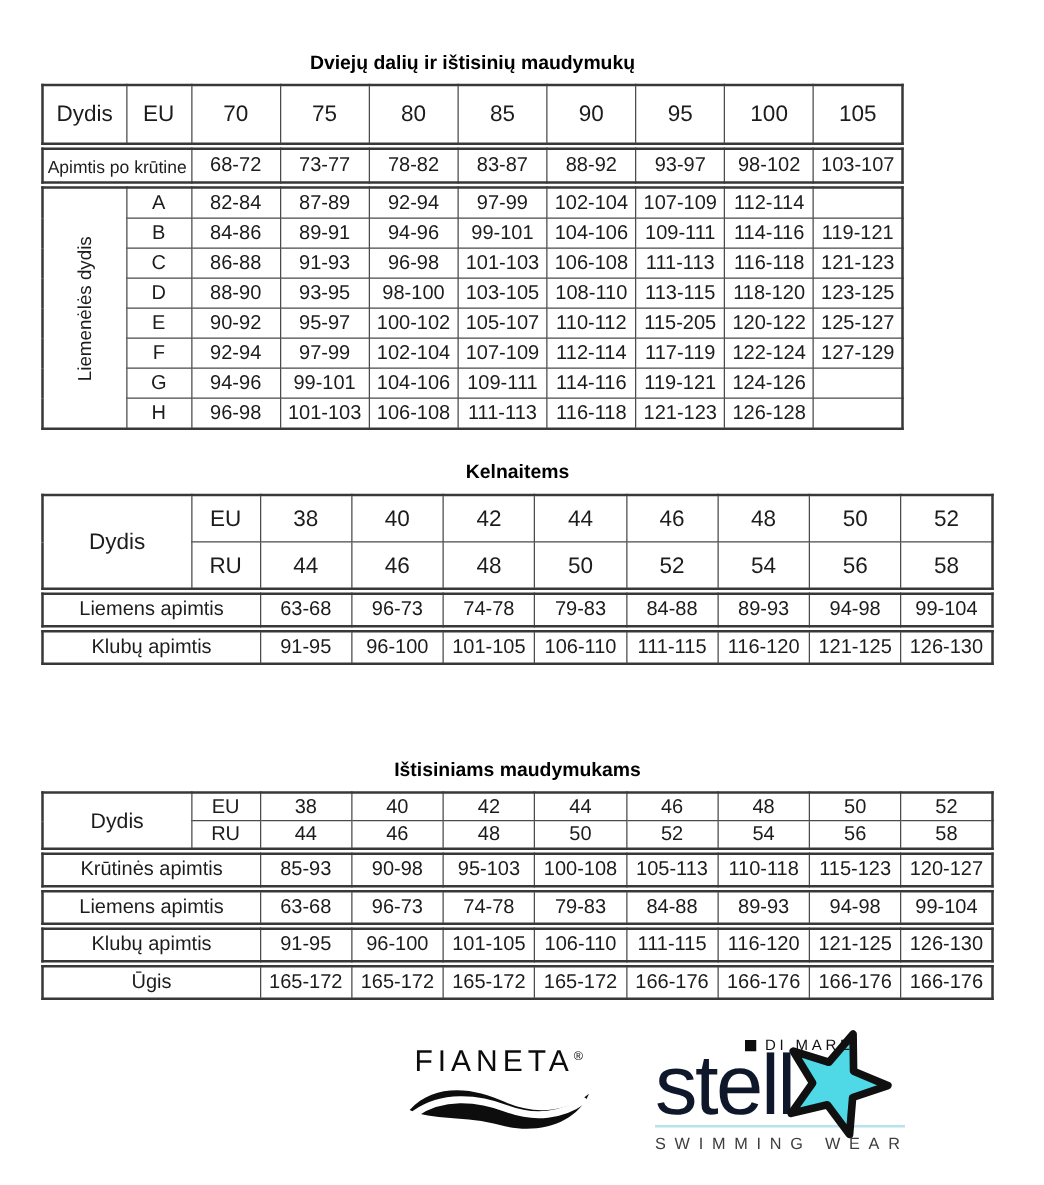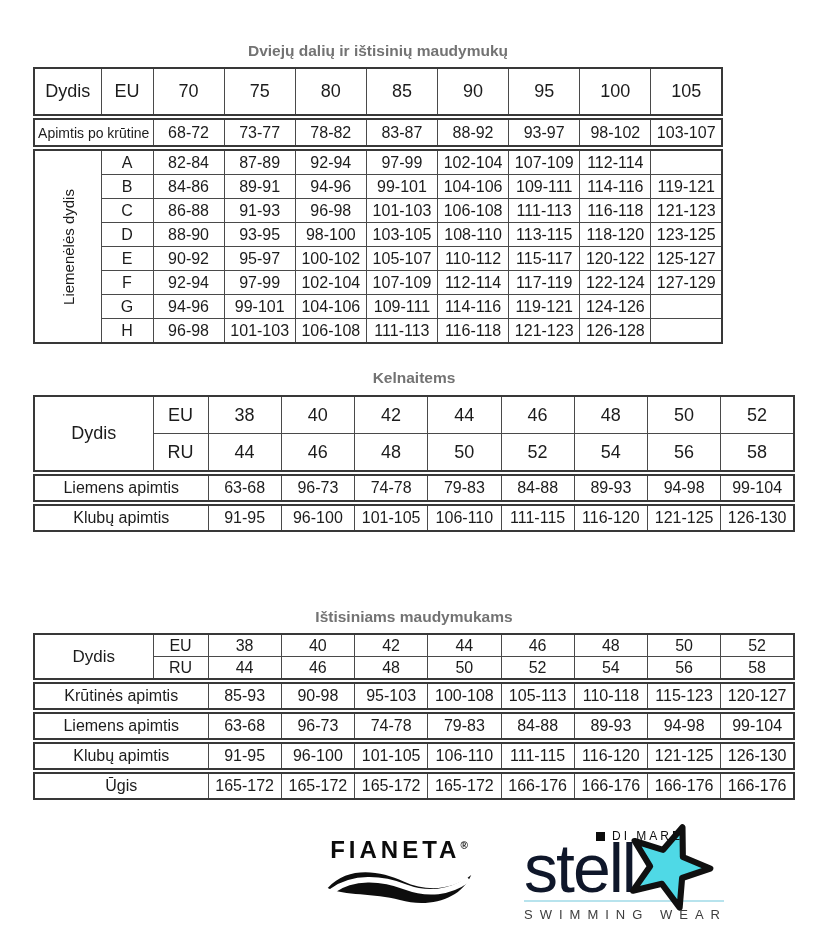--- a/index.html
+++ b/index.html
@@ -1,19 +1,19 @@
 <!DOCTYPE html>
 <html><head>
 <meta charset="utf-8">
 <style>
   html, body { margin:0; padding:0; background:#ffffff; }
   body { font-family:"Liberation Sans", sans-serif; color:#1c1c1c; }
   .sheet { width:835px; height:948px; background:#fff; padding-top:42px; box-sizing:border-box; overflow:hidden; }
 
-  .tbl-title { font-weight:700; font-size:15.5px; color:#737373; text-align:center; }
+  .tbl-title { font-weight:700; font-size:15.5px; color:#000000; text-align:center; }
   .t1w { width:690px; margin:0 0 7px 33px; }
   .t2w { width:762px; margin:25px 0 8px 33px; }
   .t3w { width:762px; margin:76px 0 7px 33px; }
 
   table.blk { border-collapse:collapse; table-layout:fixed; margin-left:33px; margin-bottom:2px; border:2px solid #383838; background:#fff; }
   table.blk td { border:1px solid #4a4a4a; text-align:center; vertical-align:middle; padding:0; white-space:nowrap; overflow:hidden; color:#1c1c1c; }
 
   .t1 { width:690px; }
   .t2 { width:762px; }
 
@@ -27,21 +27,21 @@
 
   .t2hcell { height:36px; font-size:18px; }
   .t3hcell { height:21px; font-size:16px; }
   .dydis2  { font-size:18px; }
   .dydis3  { font-size:17px; }
   .rowlabel{ height:24px; font-size:16px; }
   .rowcell { height:24px; font-size:16px; }
 
   .logos { display:flex; align-items:flex-start; margin:26px 0 0 320px; gap:46px; }
   .fianeta { text-align:center; margin-top:10px; }
-  .fia-text { font-weight:700; font-size:24px; letter-spacing:4px; color:#0c0c0c; white-space:nowrap; }
+  .fia-text { font-weight:400; font-size:24px; letter-spacing:4px; color:#0c0c0c; white-space:nowrap; }
   .reg { font-size:10px; vertical-align:super; letter-spacing:0; }
   .wave { width:158px; height:50px; margin-top:-2px; display:block; margin-left:auto; margin-right:auto; }
 
   .stella { position:relative; width:266px; }
   .dimare { position:absolute; top:3px; left:72px; font-size:12px; letter-spacing:3px; color:#101010; display:flex; align-items:center; gap:7px; }
   .sq { width:9px; height:9px; background:#0c0c0c; display:inline-block; }
   .stellrow { display:flex; align-items:flex-start; height:78px; }
   .stell { font-size:68px; line-height:1.0; letter-spacing:-2px; color:#0f172a; padding-top:8px; }
   .star { width:94px; height:94px; margin-left:-14px; margin-top:-6px; }
   .sline { height:2px; width:200px; background:#b7e3ed; margin-top:-4px; }
@@ -147,21 +147,21 @@
           <td class="cupcell">118-120</td>
           <td class="cupcell">123-125</td>
         </tr>
     <tr>
       <td class="cuplet">E</td>
     <td class="cupcell">90-92</td>
           <td class="cupcell">95-97</td>
           <td class="cupcell">100-102</td>
           <td class="cupcell">105-107</td>
           <td class="cupcell">110-112</td>
-          <td class="cupcell">115-117</td>
+          <td class="cupcell">115-205</td>
           <td class="cupcell">120-122</td>
           <td class="cupcell">125-127</td>
         </tr>
     <tr>
       <td class="cuplet">F</td>
     <td class="cupcell">92-94</td>
           <td class="cupcell">97-99</td>
           <td class="cupcell">102-104</td>
           <td class="cupcell">107-109</td>
           <td class="cupcell">112-114</td>

